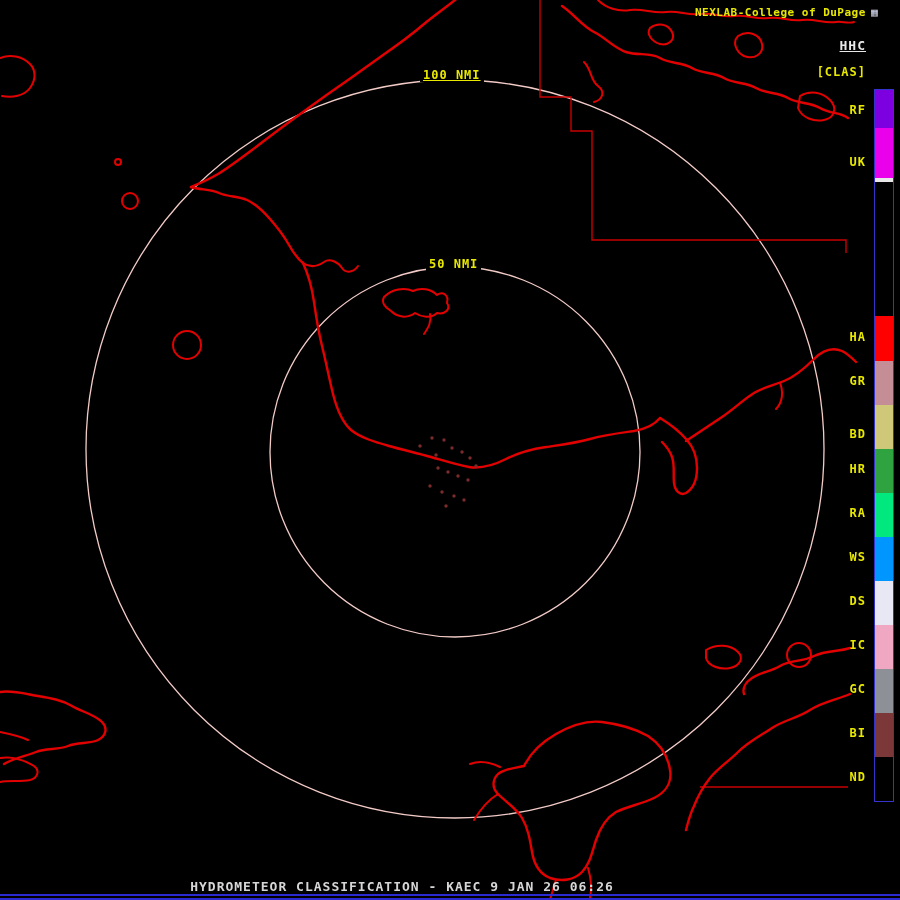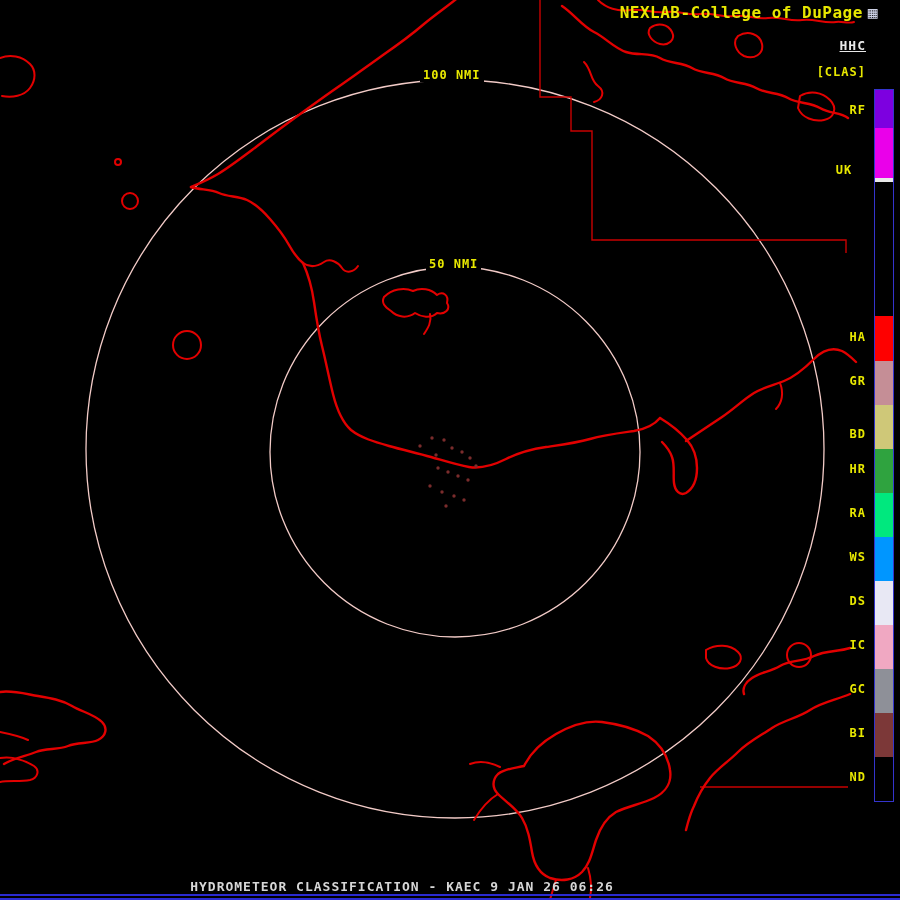--- a/index.html
+++ b/index.html
@@ -12,26 +12,26 @@
   .coast2  { fill:none; stroke:var(--map-outline); stroke-width:2.0; stroke-linecap:round; stroke-linejoin:round; }
   .boundary{ fill:none; stroke:var(--boundary); stroke-width:1.4; }
   .ring    { fill:none; stroke:var(--range-ring); stroke-width:1.3; }
   .islet   { fill:none; stroke:var(--map-outline); stroke-width:2; }
   .speck   { fill:var(--speck); stroke:none; }
 
   .ring-label {
     position:absolute; color:var(--label-yellow); font-size:12px; font-weight:bold;
     letter-spacing:1px; background:#000; padding:0 3px; line-height:14px;
   }
-  .ring-label-100 { left:420px; top:68px; }
+  .ring-label-100 { left:420px; top:68px;text-decoration:underline; }
   .ring-label-50  { left:426px; top:257px; }
 
   .brand {
     position:absolute; top:5px; right:22px; color:var(--label-yellow);
-    font-size:16px; font-weight:bold; letter-spacing:0.5px; line-height:16px;
+    font-size:11px; font-weight:bold; letter-spacing:0.5px; line-height:16px;
   }
   .brand-icon { color:#ccd0e4; margin-left:5px; font-weight:normal; }
 
   .legend-title {
     position:absolute; top:38px; right:34px; color:var(--legend-title-color);
     font-size:13px; font-weight:bold; letter-spacing:1px;text-decoration:underline;
   }
   .legend-subtitle {
     position:absolute; top:65px; right:34px; color:var(--label-yellow);
     font-size:12px; font-weight:bold; letter-spacing:1px;
@@ -173,21 +173,21 @@
       <div class="seg" style="top: 403px; height: 44px; background: rgb(0, 232, 126);"></div>
       <div class="seg" style="top: 447px; height: 44px; background: rgb(0, 150, 255);"></div>
       <div class="seg" style="top: 491px; height: 44px; background: rgb(232, 232, 244);"></div>
       <div class="seg" style="top: 535px; height: 44px; background: rgb(240, 168, 194);"></div>
       <div class="seg" style="top: 579px; height: 44px; background: rgb(142, 144, 152);"></div>
       <div class="seg" style="top: 623px; height: 44px; background: rgb(124, 56, 56);"></div>
       <div class="seg" style="top: 667px; height: 44px; background: rgb(0, 0, 0);"></div>
     </div>
   <div id="legend-labels">
       <div class="legend-label" style="top: 102px;">RF</div>
-      <div class="legend-label" style="top: 162px; text-align: center;">UK</div>
+      <div class="legend-label" style="top: 154px;">UK</div>
       <div class="legend-label" style="top: 329px;">HA</div>
       <div class="legend-label" style="top: 373px; text-align: right;">GR</div>
       <div class="legend-label" style="top: 426px;">BD</div>
       <div class="legend-label" style="top: 461px;">HR</div>
       <div class="legend-label" style="top: 505px;">RA</div>
       <div class="legend-label" style="top: 549px;">WS</div>
       <div class="legend-label" style="top: 593px;">DS</div>
       <div class="legend-label" style="top: 637px;">IC</div>
       <div class="legend-label" style="top: 681px;">GC</div>
       <div class="legend-label" style="top: 725px;">BI</div>

